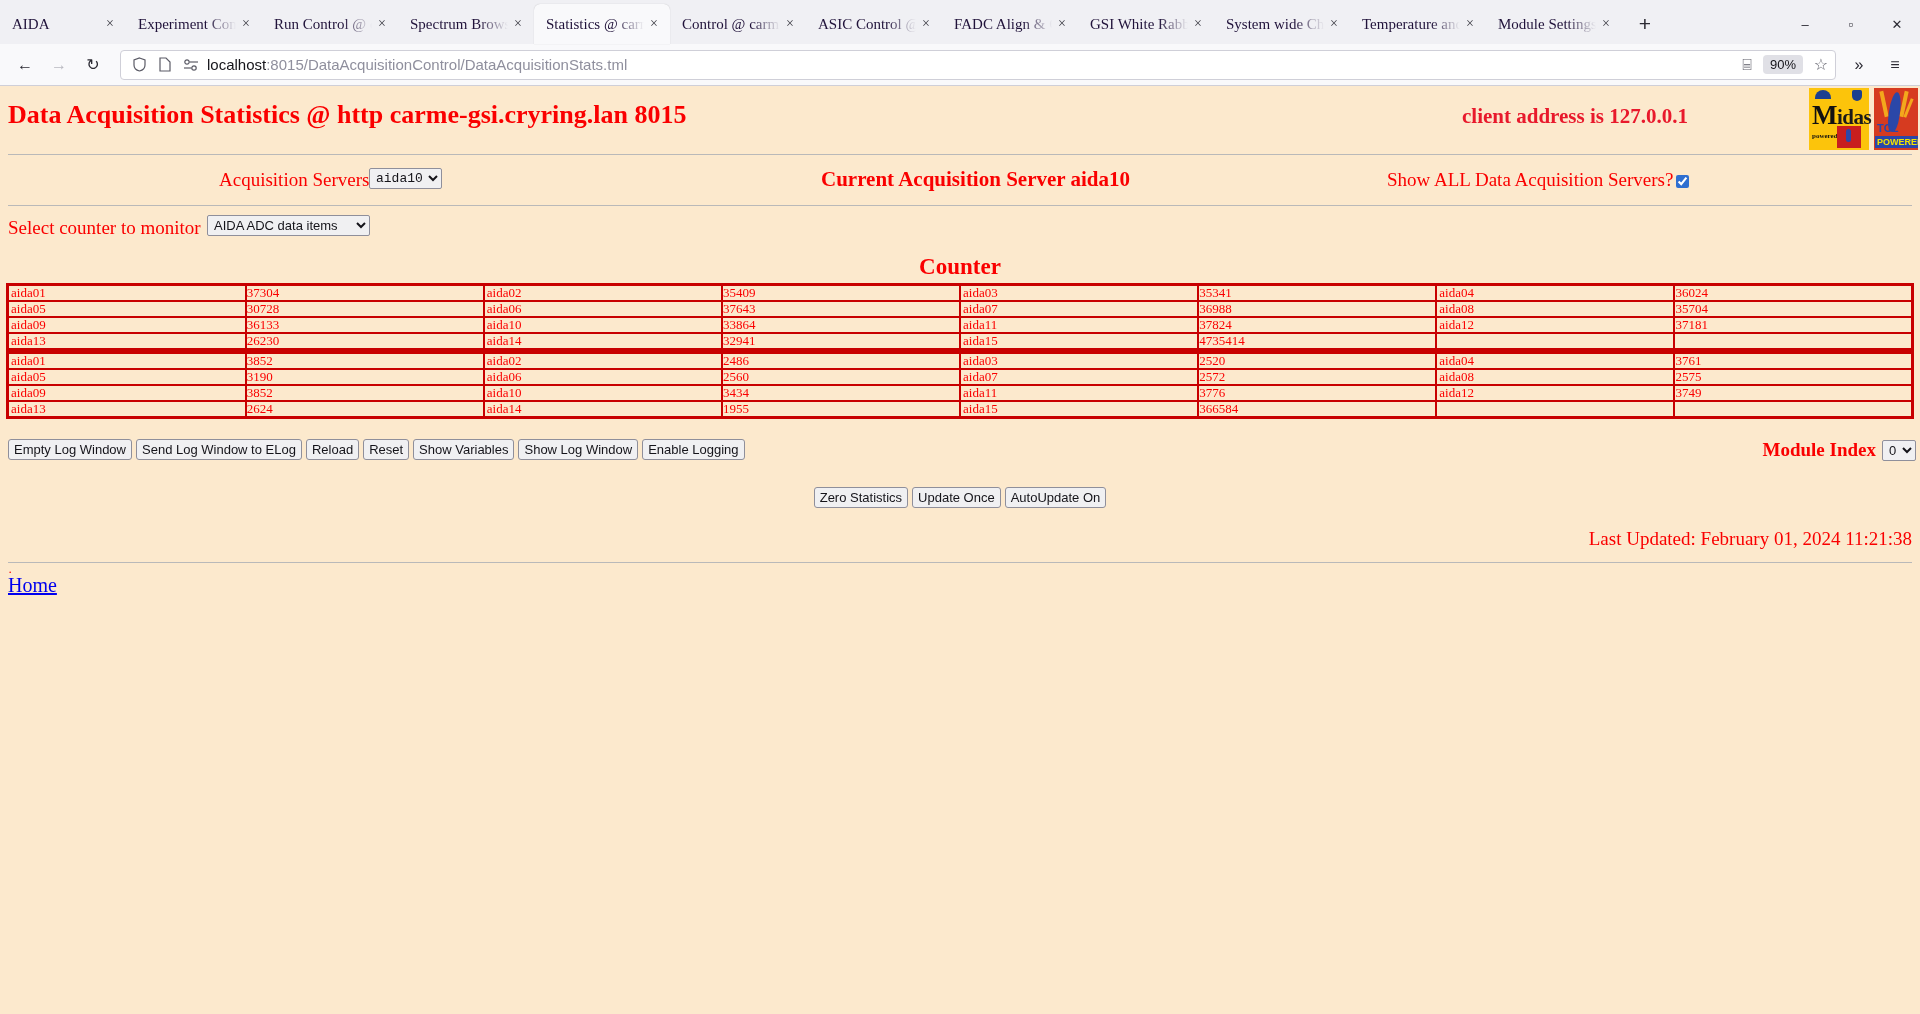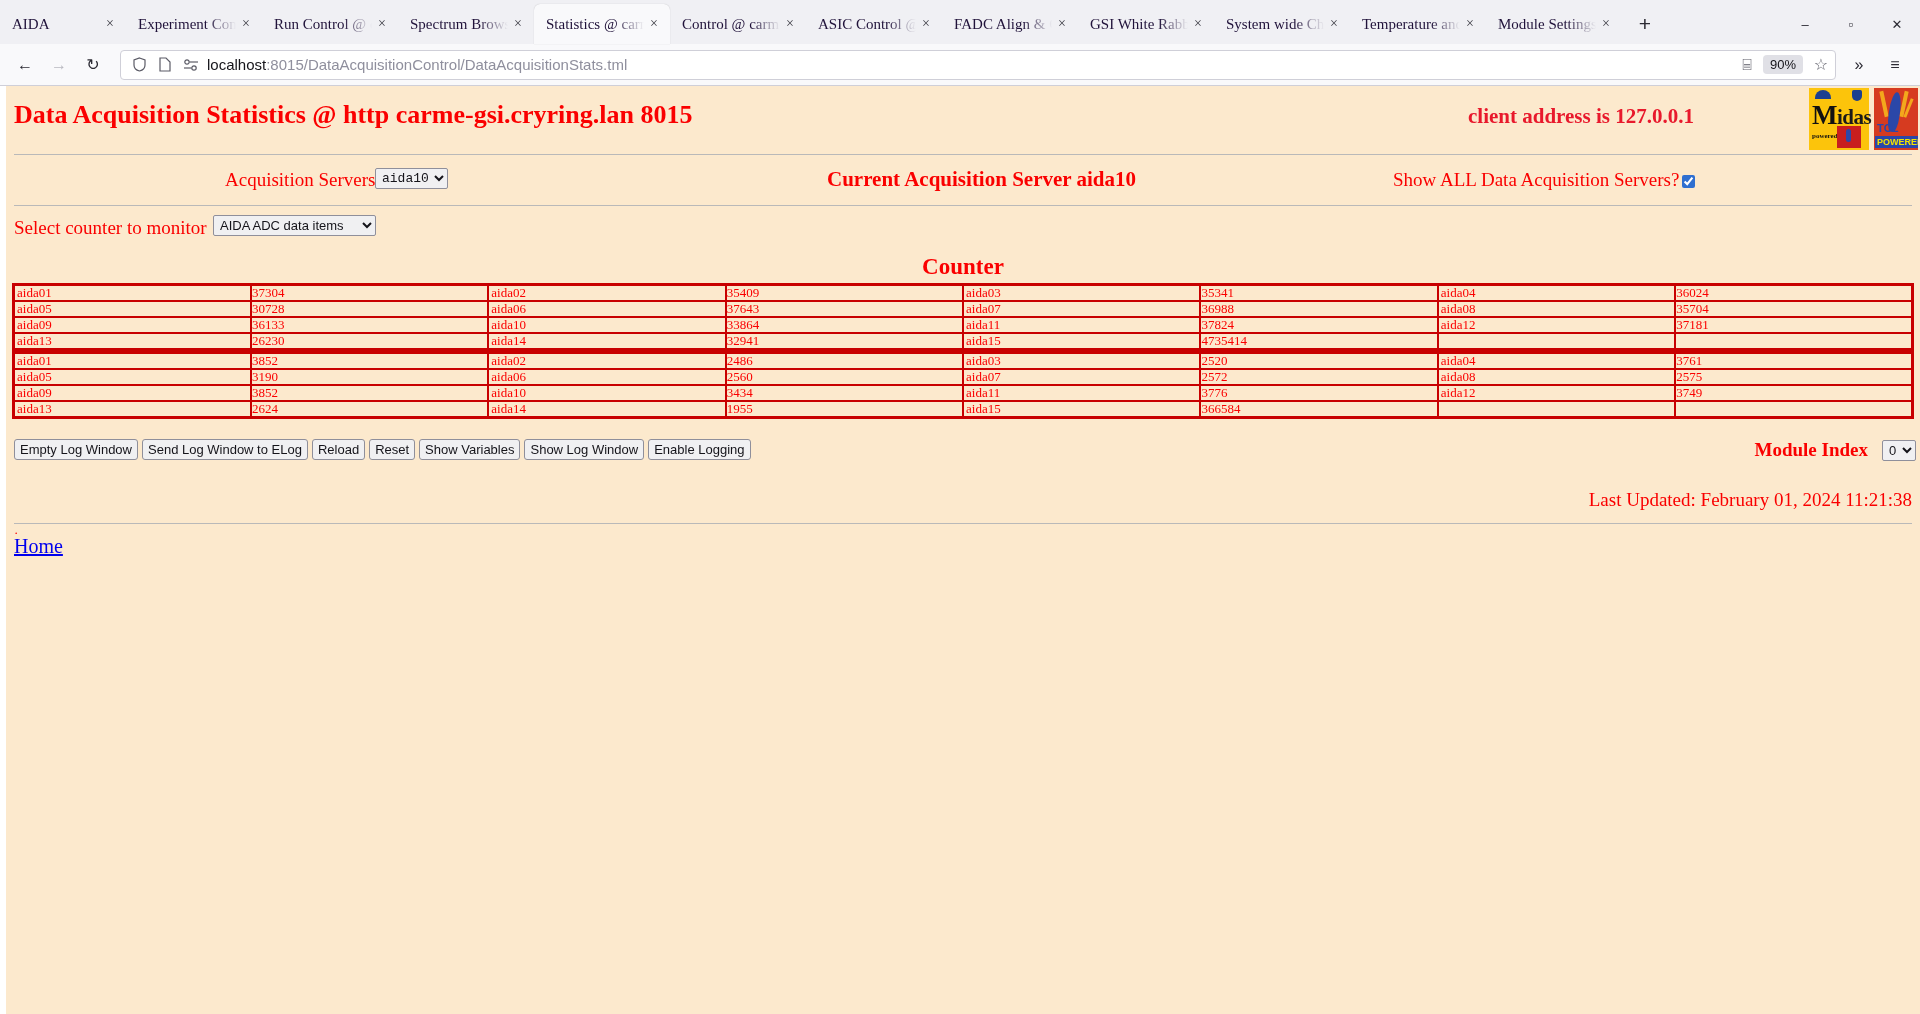--- a/index.html
+++ b/index.html
@@ -70,21 +70,20 @@
   .zoom-pill {
     font-size:13px; color:#15141a; background:#e0e0e6; border-radius:4px;
     padding:2px 7px; margin-right:2px;
   }
   .navbar .right-icons { display:flex; align-items:center; gap:2px; }
 
   
   .page {
     flex:1 1 auto; background:#fce9cd; position:relative; overflow:hidden;
     font-family:"Liberation Serif", serif;
-    margin-left:6px;
   }
   .hdr-row { position:relative; height:66px; }
   .page h1.title {
     position:absolute; left:8px; top:14px; margin:0;
     font-family:"Liberation Serif", serif; font-weight:bold;
     font-size:26px; color:#fa0000; white-space:nowrap;
   }
   .client-addr {
     position:absolute; left:1462px; top:18px;
     font-family:"Liberation Serif", serif; font-weight:bold;
@@ -200,21 +199,21 @@
   .btn-row { position:relative; height:36px; margin-top:14px; }
   .btngroup { position:absolute; left:8px; top:6px; display:flex; gap:4px; }
   button.b {
     font-family:"Liberation Sans", sans-serif; font-size:13px; color:#15141a;
     background:#f0f0f2; border:1px solid #8f8f9b; border-radius:3px;
     padding:2px 5px; line-height:15px; white-space:nowrap;
   }
   .modidx {
     position:absolute; right:4px; top:6px; font-family:"Liberation Serif", serif;
     font-weight:bold; font-size:19px; color:#fa0000; white-space:nowrap;
-    display:flex; align-items:center; gap:14px;
+    display:flex; align-items:center; gap:6px;
   }
   .modidx select { font-family:"Liberation Sans", sans-serif; font-size:13px; font-weight:normal; }
 
   .btn-row2 { display:flex; justify-content:center; gap:4px; margin-top:18px; }
 
   .lastupd {
     text-align:right; margin:20px 8px 0 0; font-family:"Liberation Serif", serif;
     font-size:19px; color:#fa0000;
   }
   hr.rule2 { border:none; border-top:1px solid #b9b9b9; margin:12px 8px 0 8px; }
@@ -468,20 +467,25 @@
           <button class="b">Show Variables</button>
           <button class="b">Show Log Window</button>
           <button class="b">Enable Logging</button>
         </div>
       <div class="modidx">
         <span>Module Index</span>
         <select id="module-index-select"><option>0</option><option>1</option><option>2</option><option>3</option></select>
       </div>
     </div>
 
+    <div class="btn-row2" id="action-buttons">
+        <button class="b">Zero Statistics</button>
+        <button class="b">Update Once</button>
+        <button class="b">AutoUpdate On</button>
+      </div>
 
     <div class="lastupd">Last Updated: February 01, 2024 11:21:38</div>
 
     <hr class="rule2">
 
     <div class="dot">·</div>
     <a class="home" href="#">Home</a>
 
   </div>
 </div>

